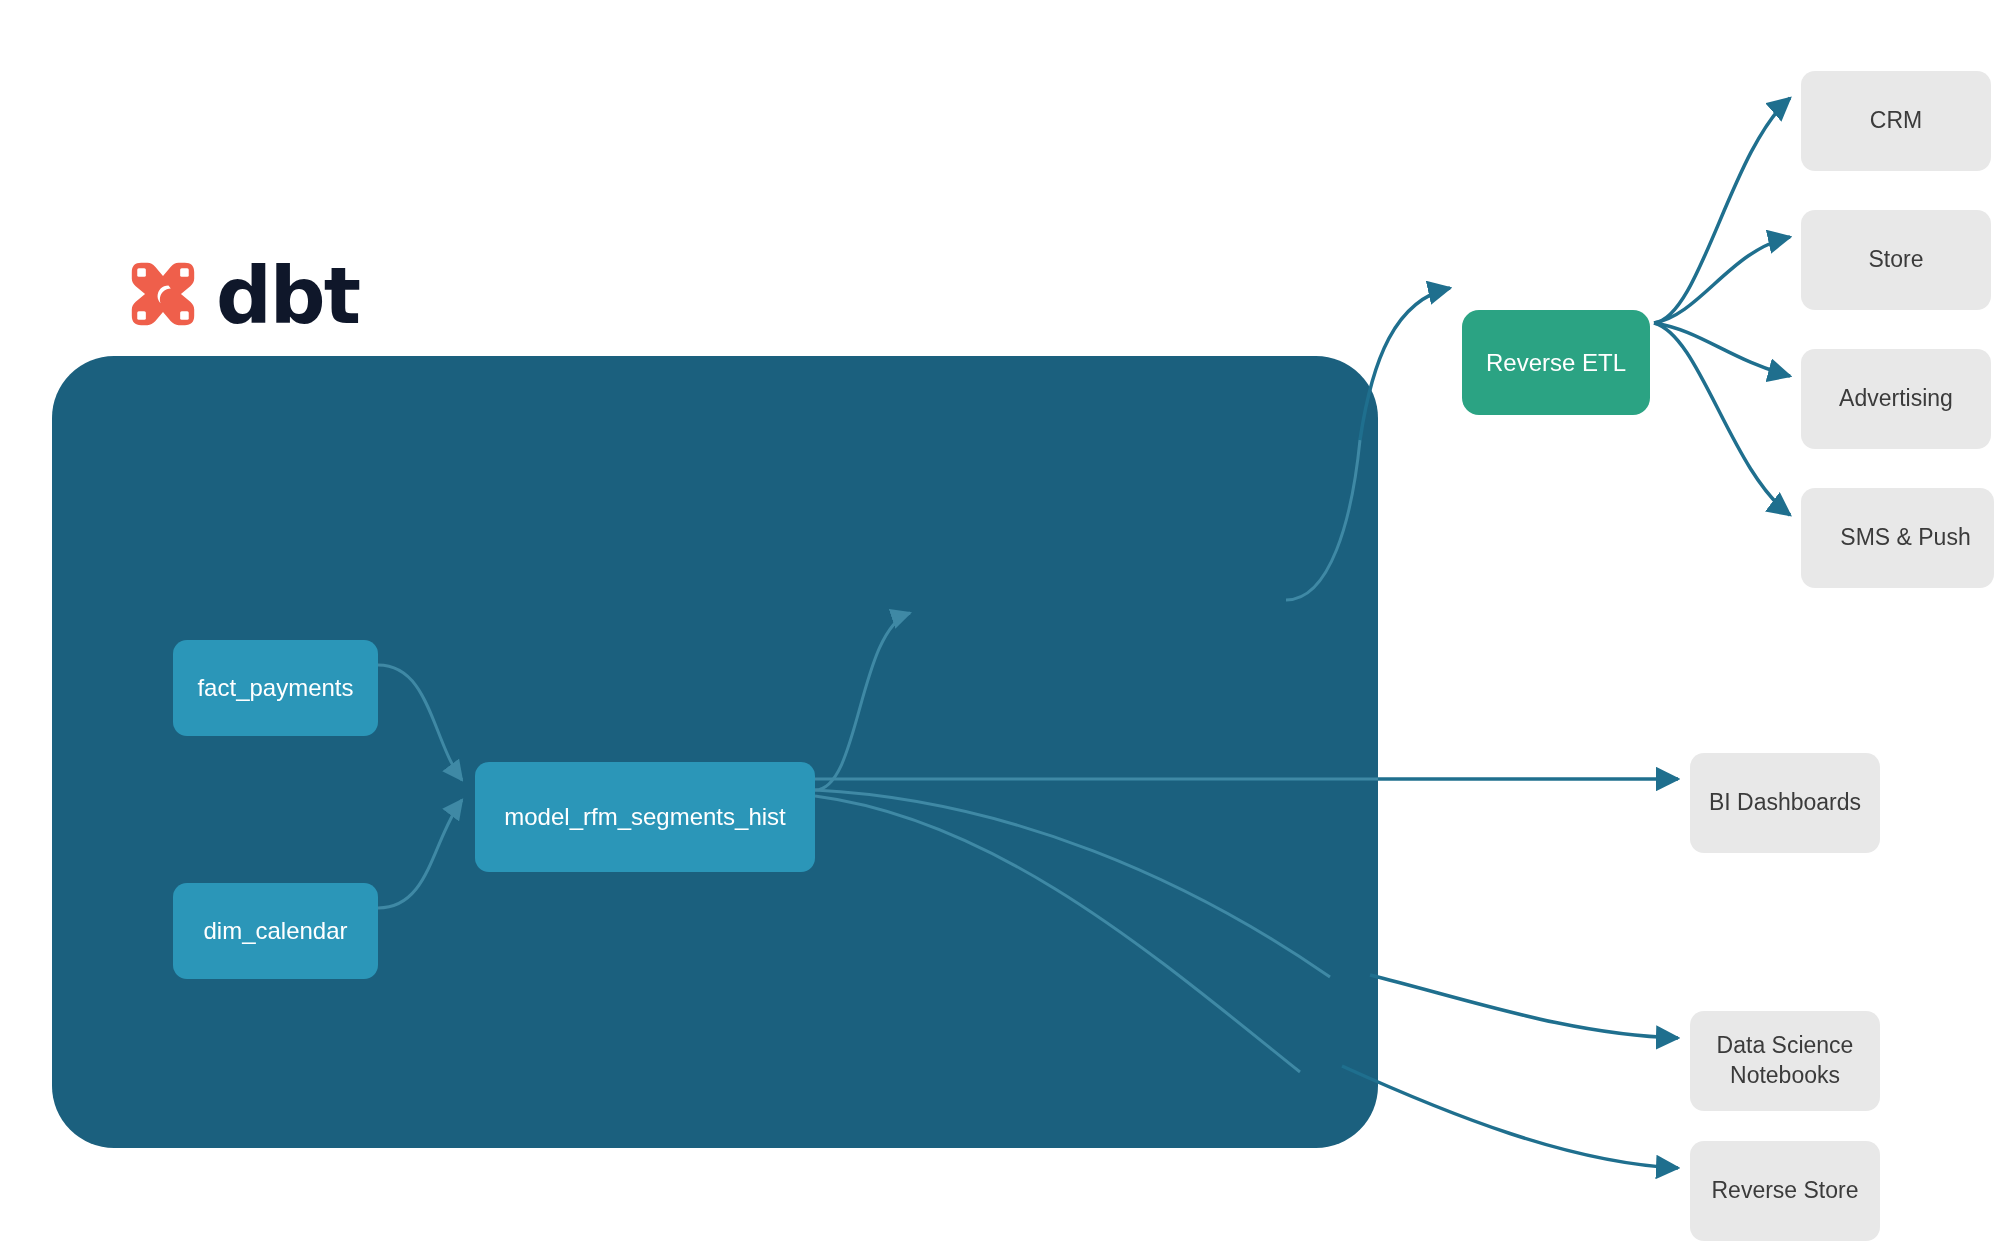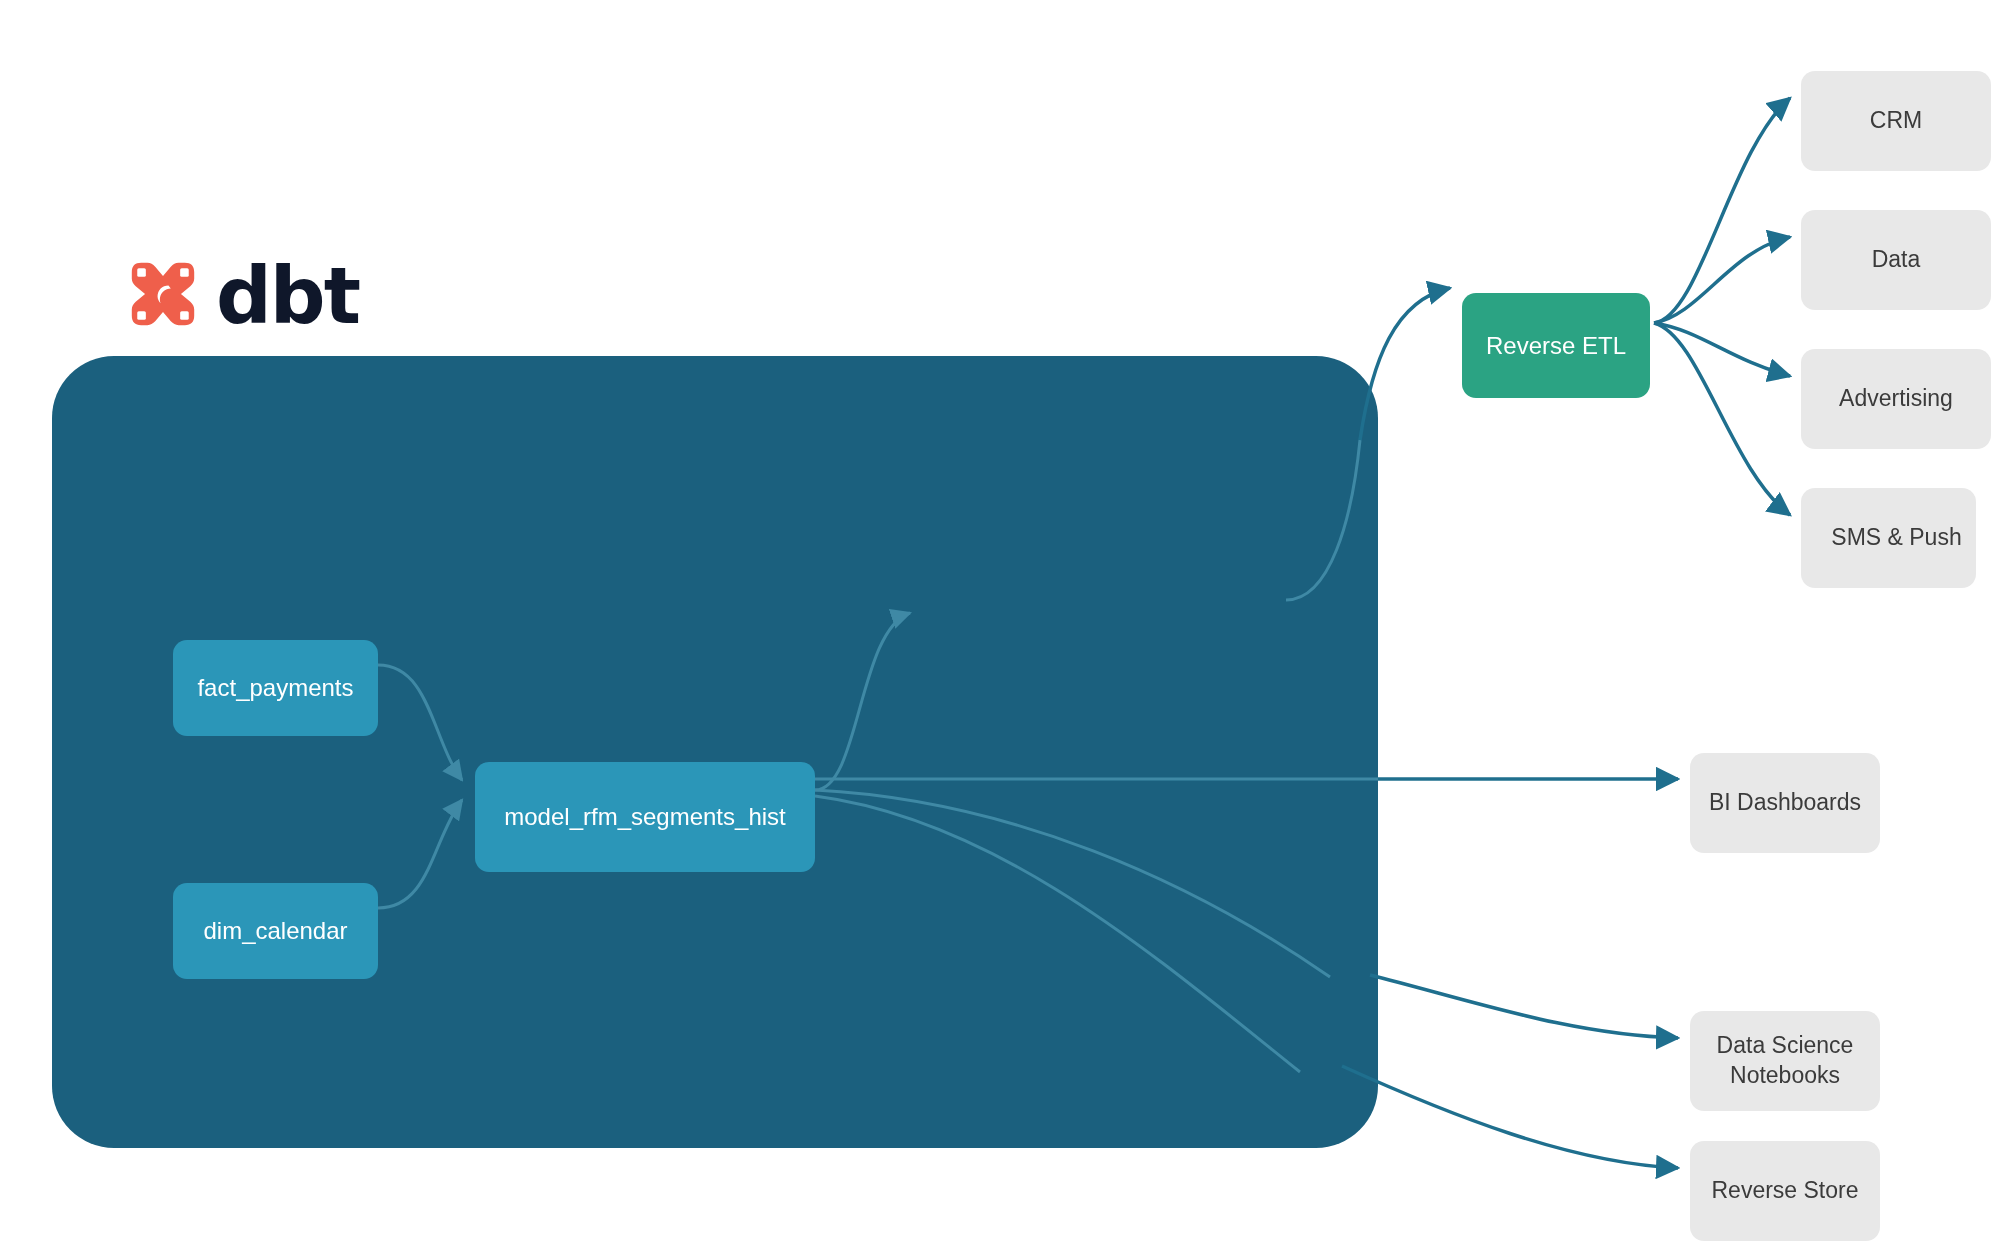--- a/index.html
+++ b/index.html
@@ -97,26 +97,26 @@
     color: #3b3b3b;
     border-radius: 14px;
     font-size: 23px;
     line-height: 1.3;
   }
 
   #node-fact_payments      { left: 173px;  top: 617px;  width: 205px; height: 96px; }
   #node-dim_calendar       { left: 173px;  top: 860px;  width: 205px; height: 96px; }
   #node-hist               { left: 475px;  top: 739px;  width: 340px; height: 110px; }
   #node-current            { left: 924px;  top: 556px;  width: 362px; height: 108px; }
-  #node-reverse-etl        { left: 1462px; top: 270px;  width: 188px; height: 105px; }
+  #node-reverse-etl        { left: 1462px; top: 287px;  width: 188px; height: 105px; border-radius: 17px; }
 
   #node-crm                { left: 1801px; top: 48px;   width: 190px; height: 100px; }
   #node-email              { left: 1801px; top: 187px;  width: 190px; height: 100px; }
   #node-advertising        { left: 1801px; top: 326px;  width: 190px; height: 100px; }
-  #node-sms-push           { left: 1801px; top: 465px;  width: 175px; height: 100px; padding-left: 16px; }
+  #node-sms-push           { left: 1801px; top: 465px;  width: 193px; height: 100px; padding-left: 16px; }
 
   #node-bi-dashboards      { left: 1690px; top: 730px;  width: 190px; height: 100px; }
   #node-ds-notebooks       { left: 1690px; top: 988px;  width: 190px; height: 100px; }
   #node-feature-store      { left: 1690px; top: 1118px; width: 190px; height: 100px; }
 </style>
 </head>
 <body>
 
 <div id="diagram-canvas">
 
@@ -188,21 +188,21 @@
 
 
   <div class="node node-green" id="node-reverse-etl">
     <span>Reverse ETL</span>
   </div>
 
   <div class="node node-gray" id="node-crm">
     <span>CRM</span>
   </div>
   <div class="node node-gray" id="node-email">
-    <span>Data</span>
+    <span>Store</span>
   </div>
   <div class="node node-gray" id="node-advertising">
     <span>Advertising</span>
   </div>
   <div class="node node-gray" id="node-sms-push">
     <span>SMS &amp; Push</span>
   </div>
 
   <div class="node node-gray" id="node-bi-dashboards">
     <span>BI Dashboards</span>

